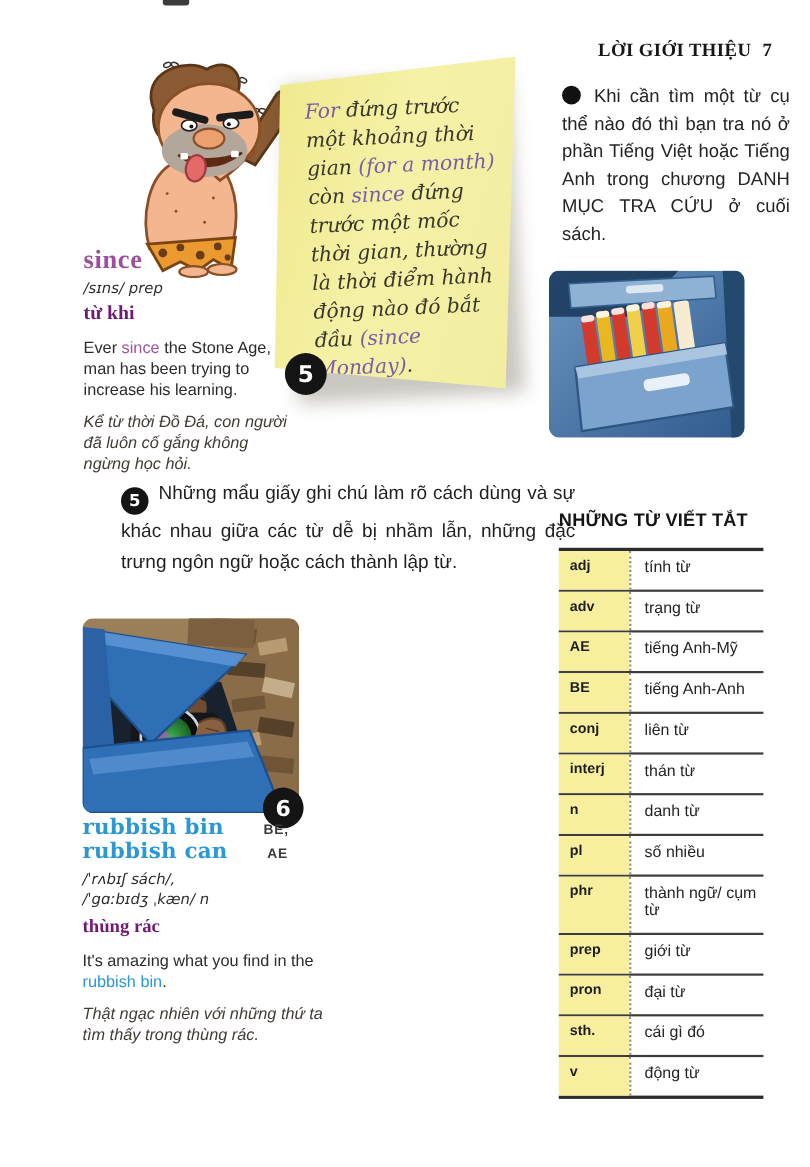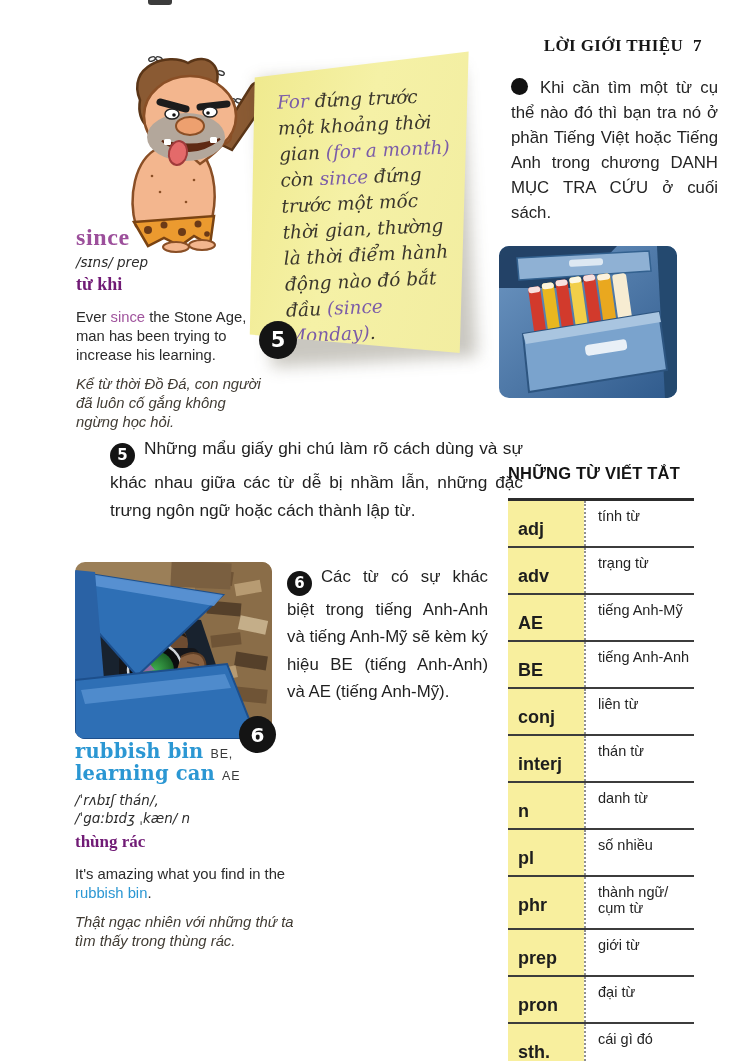--- a/index.html
+++ b/index.html
@@ -45,36 +45,36 @@
   .hw-purple { font-family:"Liberation Serif", serif; font-weight:600; font-size:24px; letter-spacing:.6px; color:#9c4f9b; }
   .pron { font-family:"DejaVu Sans", sans-serif; font-style:italic; font-size:13.5px; color:#2c2c2c; margin-top:3px; }
   .meaning { font-family:"Liberation Serif", serif; font-weight:bold; font-size:18px; color:#701a75; margin-top:4px; }
   .example { margin-top:13px; font-size:14.8px; line-height:19px; color:#2b2b2b; }
   .kw-purple { color:#a0549d; }
   .kw-blue { color:#2b97d3; }
   .translation { margin-top:10px; font-style:italic; font-size:14.8px; line-height:19px; color:#403b33; }
 
   .entry-rubbish { left:75px; top:742px; width:220px; }
   .hw-blue { font-family:"DejaVu Serif", serif; font-weight:bold; font-size:19.5px; letter-spacing:.2px; color:#2b97d3; line-height:19px; }
-  .hw-label { font-family:"Liberation Sans", sans-serif; font-weight:normal; font-size:12.5px; letter-spacing:.8px; color:#3a3a3a; }
+  .hw-label { font-family:"Liberation Sans", sans-serif; font-weight:bold; font-size:12.5px; letter-spacing:.8px; color:#3a3a3a;margin-left:29px; }
   .pron2 { font-family:"DejaVu Sans", sans-serif; font-style:italic; font-size:13.5px; line-height:18px; color:#2c2c2c; }
 
   
   .intro { left:511px; top:75px; width:207px; text-align:justify; font-size:16.8px; line-height:25px; color:#242424; }
   .dot { width:17px; height:17px; border-radius:50%; background:#111; display:inline-block; vertical-align:-2px; margin-right:12px; }
   .note5 { left:75px; top:434px; width:413px; text-align:justify; font-size:17.3px; line-height:28.5px; color:#1f1f1f;margin-left:35px; }
   .note6 { left:287px; top:563px; width:201px; text-align:justify; font-size:16.8px; line-height:27.5px; color:#1f1f1f; }
 
   
   .abbrev { left:508px; top:427px; width:186px;margin-top:37px; }
   .abbrev-title { font-weight:bold; font-size:16.5px; letter-spacing:.2px; color:#141414; margin-bottom:15px; }
   .abbrev-table { border-top:3px solid #2c2c2c; border-bottom:3px solid #2c2c2c; }
   .ab-row { display:flex; border-bottom:2px solid #3c3c3c; }
   .ab-row:last-child { border-bottom:none; }
-  .ab-abbr { width:76px; background:#f8ef9e; font-weight:bold; font-size:18px; color:#1d1d1d; padding:18px 0 6px 10px; }
+  .ab-abbr { width:64px; background:#f8ef9e; font-weight:bold; font-size:13px; color:#1d1d1d; padding:5px 0 6px 10px; }
   .ab-mean { flex:1; border-left:2px dotted #8f8f8f; padding:7px 4px 12px 12px; font-size:14.5px; color:#242424; }
 
   
   .caveman { left:90px; top:46px; }
   .cabinet { left:499px; top:246px; width:178px; height:152px; border-radius:10px; overflow:hidden; }
   .photo-bin { left:75px; top:562px; width:197px; height:177px; border-radius:10px; overflow:hidden; }
 </style>
 </head>
 <body>
 
@@ -305,25 +305,24 @@
 
       <polygon points="2,10 148,33 62,114 14,60" fill="#2e6fb5" stroke="#1d4f8c" stroke-width="2"></polygon>
       <polygon points="2,10 148,33 139,44 8,22" fill="#5e97d6" opacity=".85"></polygon>
       <polygon points="0,8 20,10 34,177 0,177" fill="#2a62a5"></polygon>
       <polygon points="0,118 152,102 182,177 0,177" fill="#2e6fb5" stroke="#1d4f8c" stroke-width="2"></polygon>
       <polygon points="6,128 150,112 156,126 10,142" fill="#5e97d6" opacity=".7"></polygon>
     </svg>
   </div>
   <div class="abs badge-lg badge-photo">6</div>
 
-  <p class="abs note6"><span class="badge-inline">6</span><span>Các từ có sự khác biệt trong tiếng Anh-Anh và tiếng Anh-Mỹ sẽ kèm ký hiệu BE (tiếng Anh-Anh) và AE (tiếng Anh-Mỹ).</span></p>
 
   <div class="abs entry-rubbish">
     <div class="hw-blue"><span>rubbish bin</span> <span class="hw-label">BE,</span></div>
-    <div class="hw-blue"><span>learning can</span> <span class="hw-label">AE</span></div>
-    <div class="pron2" style="margin-top:5px;">/ˈrʌbɪʃ thán/,</div>
+    <div class="hw-blue"><span>rubbish can</span> <span class="hw-label">AE</span></div>
+    <div class="pron2" style="margin-top:5px;">/ˈrʌbɪʃ sách/,</div>
     <div class="pron2"><span>/ˈgɑːbɪdʒ ˌkæn/</span> <span>n</span></div>
     <div class="meaning" style="font-size:17px; margin-top:5px;">thùng rác</div>
     <p class="example"><span>It's amazing what you find in the </span><span class="kw-blue">rubbish bin</span><span>.</span></p>
     <p class="translation">Thật ngạc nhiên với những thứ ta tìm thấy trong thùng rác.</p>
   </div>
 
 </div>
 
 </body></html>

